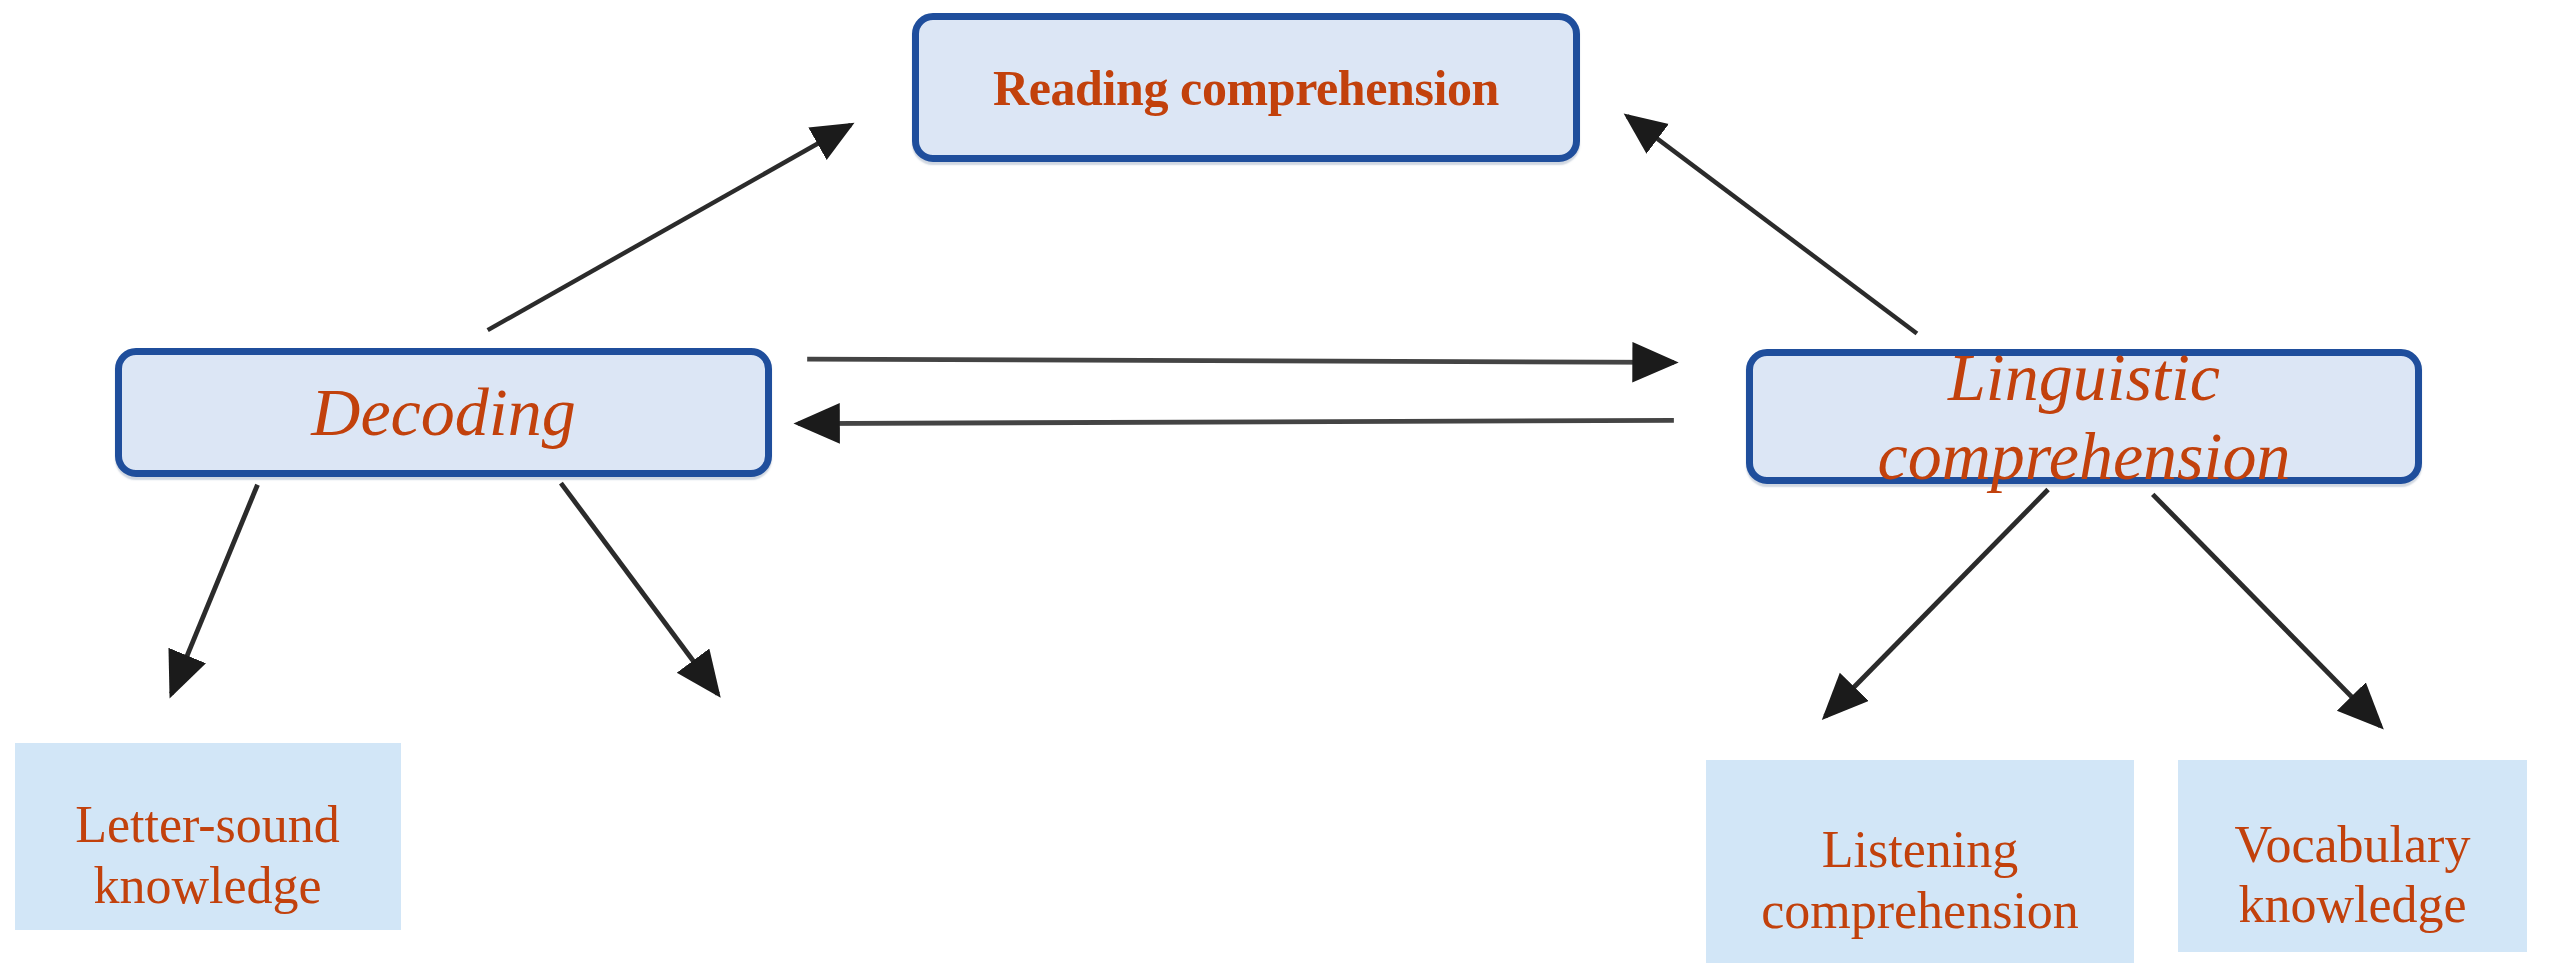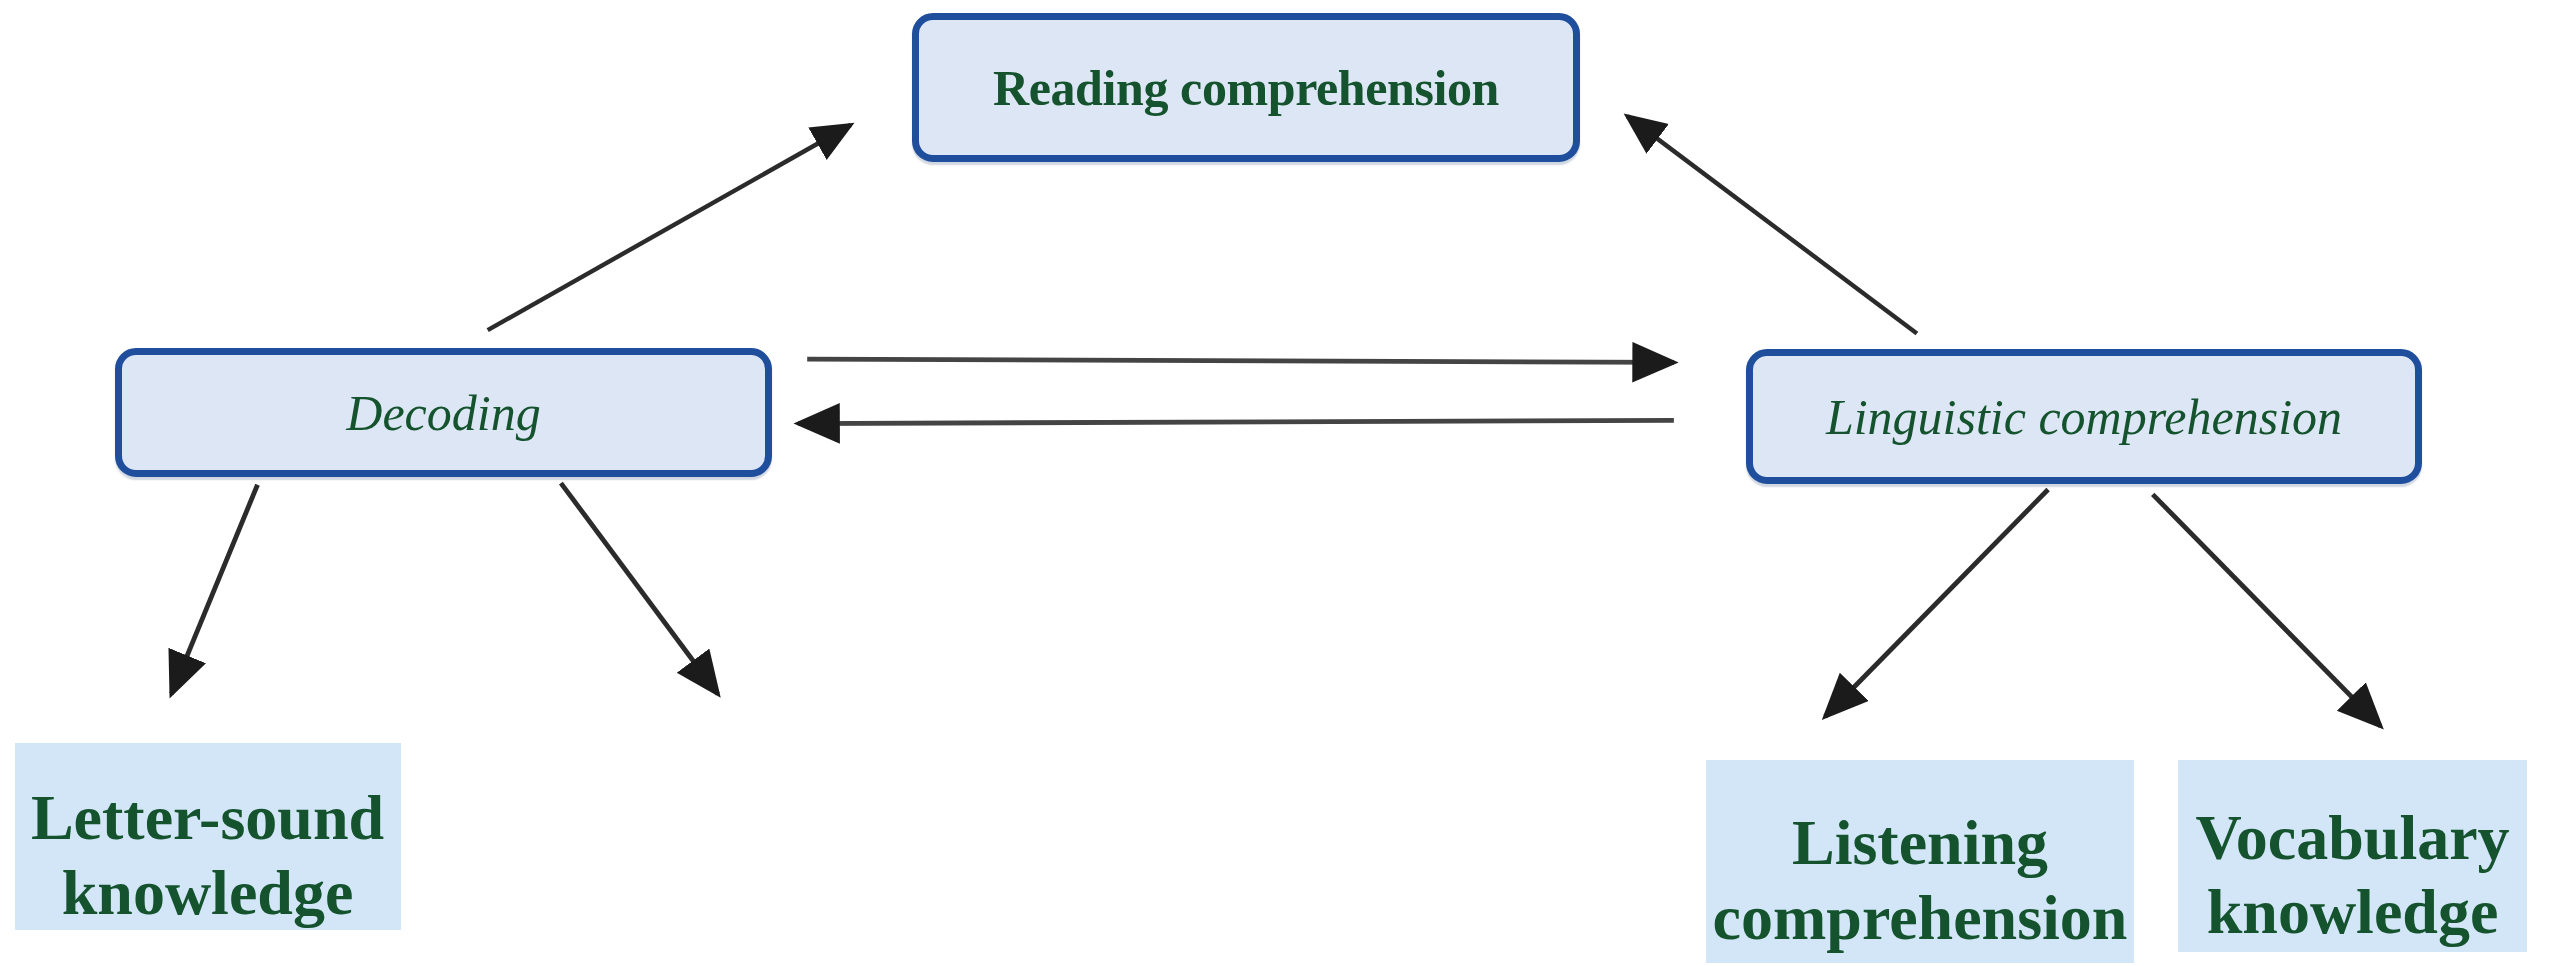--- a/index.html
+++ b/index.html
@@ -30,21 +30,21 @@
     pointer-events: none;
   }
   .node {
     position: absolute;
     box-sizing: border-box;
     display: flex;
     align-items: center;
     justify-content: center;
     text-align: center;
     line-height: 1.16;
-    color: #14532d;
+    color: #c2410c;
   }
   .node-primary {
     background: #DCE6F5;
     border: 7.2px solid #1F4E9C;
     border-radius: 21px;
     box-shadow: 0 2.4px 1.6px rgba(120,140,170,0.35);
   }
   .node-leaf {
     background: #D2E6F7;
     border: none;
@@ -56,26 +56,26 @@
   }
   .label-bold {
     font-weight: bold;
     font-style: normal;
     font-size: 50px;
     letter-spacing: -0.4px;
   }
   .label-italic {
     font-style: italic;
     font-weight: normal;
-    font-size: 50px;
+    font-size: 68px;
   }
   .label-plain {
     font-style: normal;
-    font-weight: bold;
-    font-size: 64px;
+    font-weight: normal;
+    font-size: 52px;
     margin-top: 38px;
   }
 
   
   #node-reading-comprehension { left: 912px; top: 13px;  width: 668px; height: 149px; }
   #node-decoding              { left: 115px;  top: 348px; width: 657px; height: 129px; }
   #node-linguistic            { left: 1746px; top: 349px; width: 676px; height: 135px; }
   #node-letter-sound          { left: 14.5px;   top: 743px; width: 386px; height: 187px; }
   #node-word-recognition      { left: 479px;  top: 740px; width: 356px; height: 190px; }
   #node-listening             { left: 1706px; top: 760px; width: 428px; height: 203px; }

